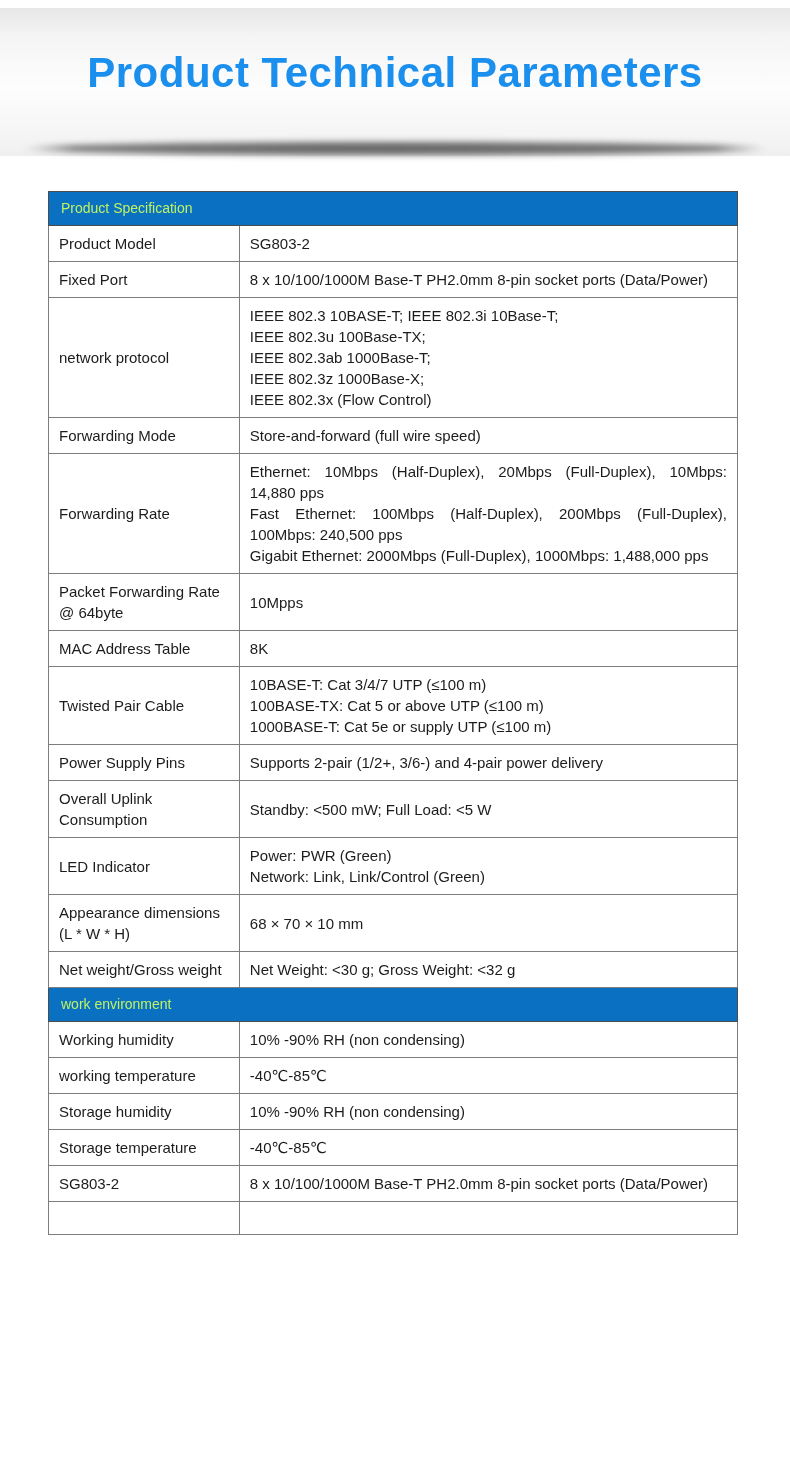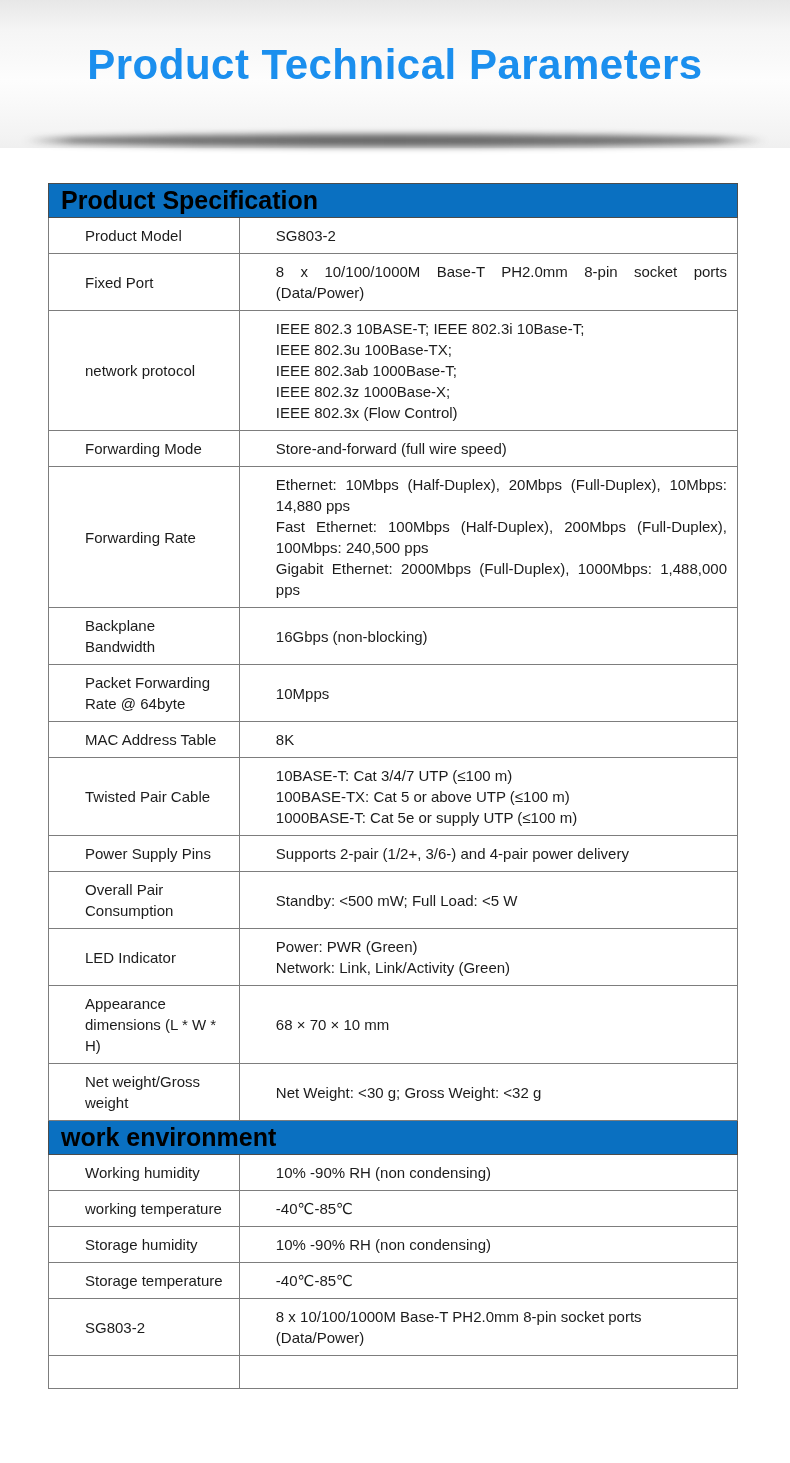--- a/index.html
+++ b/index.html
@@ -31,21 +31,21 @@
     border-radius:50%;
     background:linear-gradient(to right,
       rgba(0,0,0,0) 0%,
       rgba(40,40,40,0.62) 7%,
       rgba(40,40,40,0.68) 50%,
       rgba(40,40,40,0.62) 93%,
       rgba(0,0,0,0) 100%);
     filter:blur(3px);
   }
   .page-title{
-    margin:0;
+    margin:8px;
     padding-top:42px;
     text-align:center;
     font-size:42px;
     line-height:46px;
     font-weight:bold;
     letter-spacing:0.5px;
     color:var(--title-blue);
   }
   .spec-table{
     margin:35px 0 0 48px;
@@ -55,30 +55,30 @@
   }
   .spec-table td{
     border:1px solid var(--border);
     padding:7px 10px;
     vertical-align:middle;
     font-size:15px;
     line-height:21px;
   }
   .spec-table .section-header-cell{
     background:var(--accent);
-    color:#000000;
-    font-size:25px;
-    font-weight:bold;
+    color:#bef264;
+    font-size:14px;
+    font-weight:normal;
     text-align:left;
     padding:6px 12px;
     border:1px solid #4c4c4c;
   }
   .label-cell{width:191px;}
   .value-cell{width:499px;}
-  .cell-inner{min-height:18px;margin-left:26px;}
+  .cell-inner{min-height:18px;}
   p.vline{margin:0;line-height:21px;}
   p.vline.justify{text-align:justify;}
   .bottom-spacer{height:40px;}
 </style>
 </head>
 <body>
 
 <header class="banner">
   <h1 class="page-title">Product Technical Parameters</h1>
   <div class="banner-shadow"></div>
@@ -140,30 +140,20 @@
     <td class="value-cell">
       <div class="cell-inner">
             <p class="vline justify">Ethernet: 10Mbps (Half-Duplex), 20Mbps (Full-Duplex), 10Mbps: 14,880 pps</p>
             <p class="vline justify">Fast Ethernet: 100Mbps (Half-Duplex), 200Mbps (Full-Duplex), 100Mbps: 240,500 pps</p>
             <p class="vline justify">Gigabit Ethernet: 2000Mbps (Full-Duplex), 1000Mbps: 1,488,000 pps</p>
           </div>
     </td>
   </tr>
       <tr>
     <td class="label-cell">
-      <div class="cell-inner">Backplane Bandwidth</div>
-    </td>
-    <td class="value-cell">
-      <div class="cell-inner">
-            <p class="vline">16Gbps (non-blocking)</p>
-          </div>
-    </td>
-  </tr>
-      <tr>
-    <td class="label-cell">
       <div class="cell-inner">Packet Forwarding Rate @ 64byte</div>
     </td>
     <td class="value-cell">
       <div class="cell-inner">
             <p class="vline">10Mpps</p>
           </div>
     </td>
   </tr>
       <tr>
     <td class="label-cell">
@@ -192,36 +182,36 @@
       <div class="cell-inner">Power Supply Pins</div>
     </td>
     <td class="value-cell">
       <div class="cell-inner">
             <p class="vline">Supports 2-pair (1/2+, 3/6-) and 4-pair power delivery</p>
           </div>
     </td>
   </tr>
       <tr>
     <td class="label-cell">
-      <div class="cell-inner">Overall Pair Consumption</div>
+      <div class="cell-inner">Overall Uplink Consumption</div>
     </td>
     <td class="value-cell">
       <div class="cell-inner">
             <p class="vline">Standby: &lt;500 mW; Full Load: &lt;5 W</p>
           </div>
     </td>
   </tr>
       <tr>
     <td class="label-cell">
       <div class="cell-inner">LED Indicator</div>
     </td>
     <td class="value-cell">
       <div class="cell-inner">
             <p class="vline">Power: PWR (Green)</p>
-            <p class="vline">Network: Link, Link/Activity (Green)</p>
+            <p class="vline">Network: Link, Link/Control (Green)</p>
           </div>
     </td>
   </tr>
       <tr>
     <td class="label-cell">
       <div class="cell-inner">Appearance dimensions (L * W * H)</div>
     </td>
     <td class="value-cell">
       <div class="cell-inner">
             <p class="vline">68 × 70 × 10 mm</p>

